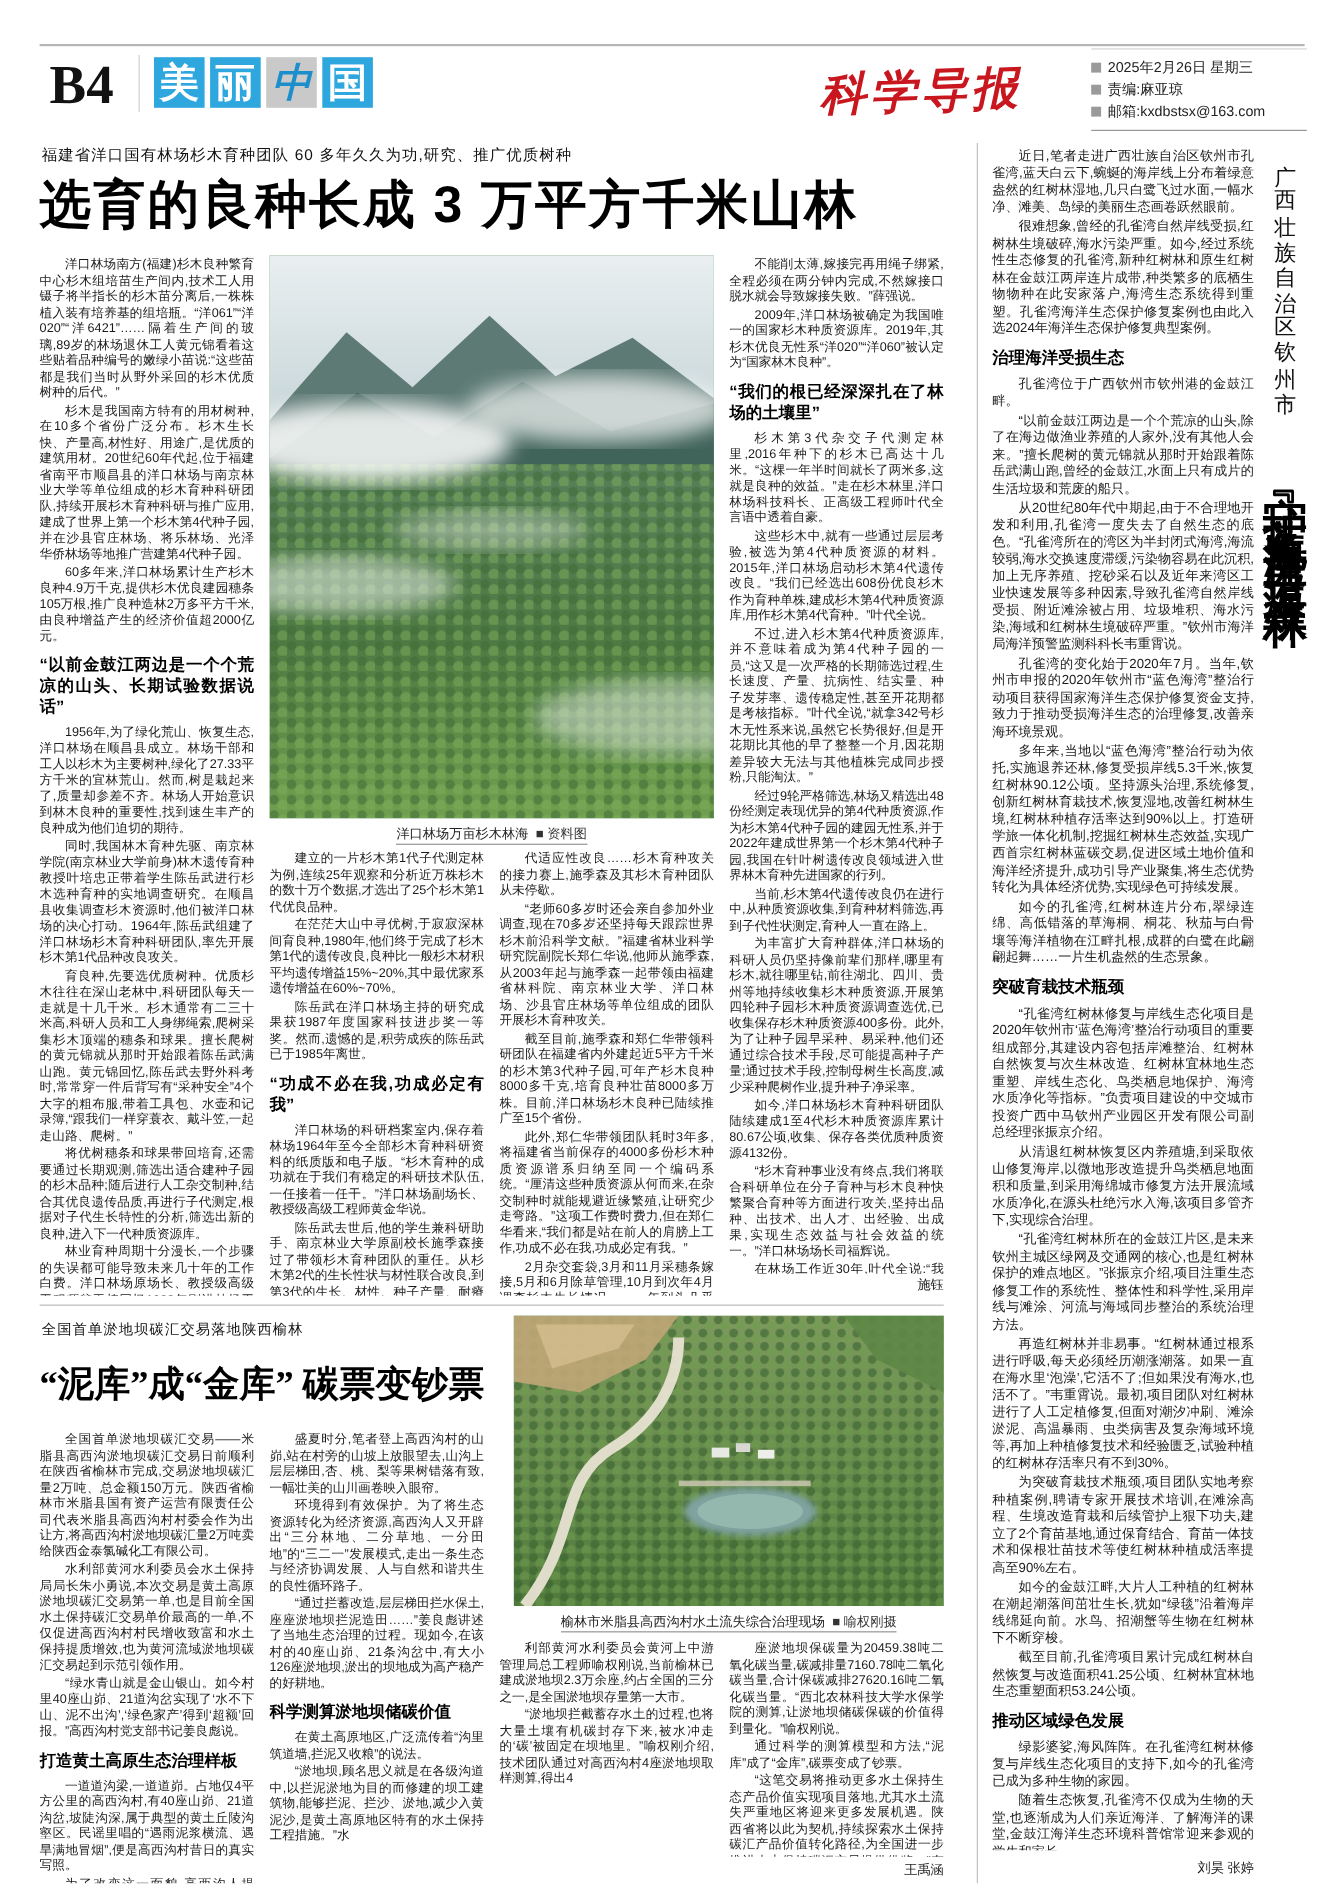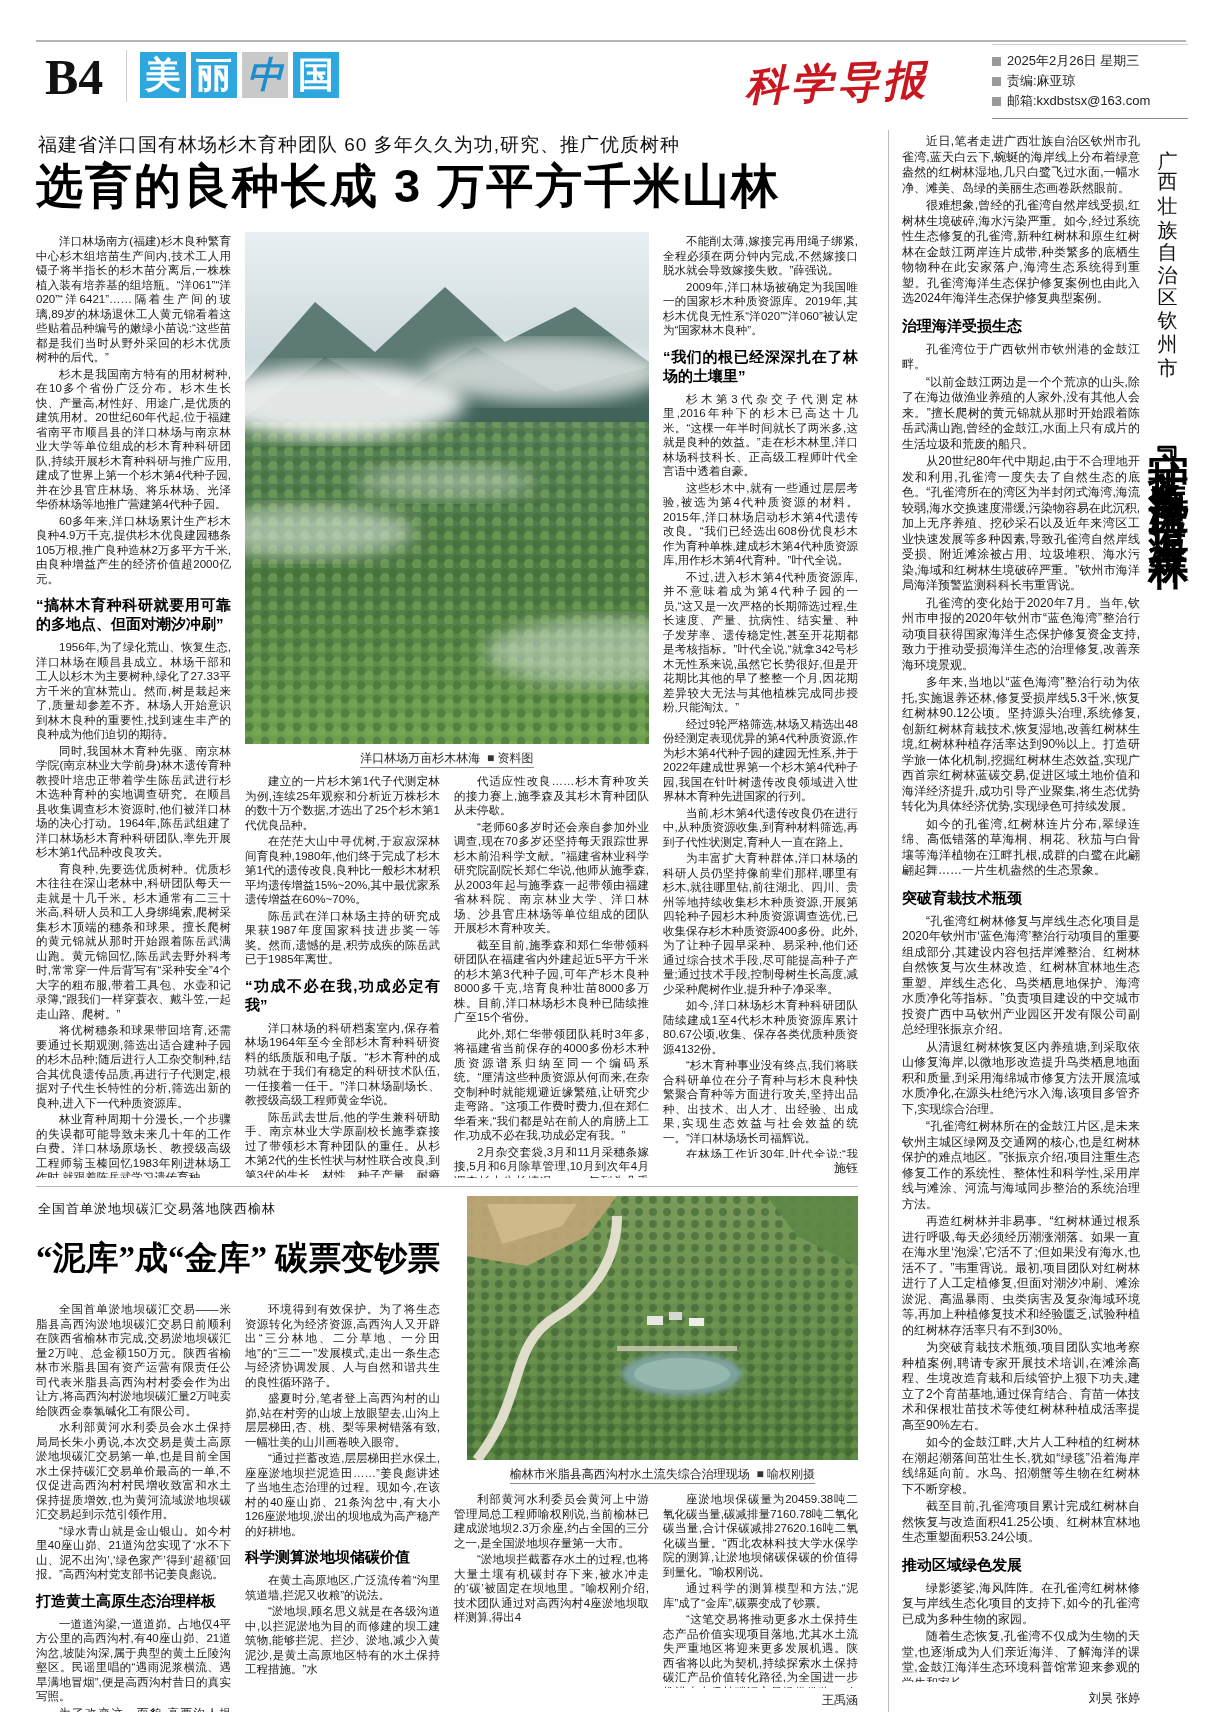--- a/index.html
+++ b/index.html
@@ -15,21 +15,21 @@
             font-size:36px;font-weight:900;line-height:1;}
   .logo-blue{background:#2ea7df;color:#ffffff;}
   .logo-gray{background:#c9c9c9;color:#1b8ecb;font-style:italic;font-family:"Liberation Serif",serif;}
   .masthead{font-family:"Liberation Serif", serif;font-weight:bold;font-style:italic;
             color:#c8171e;font-size:42px;transform:rotate(-2deg);letter-spacing:4px;}
   .issue-info{font-size:13px;color:#222;border-bottom:1px solid #8d8d8d;border-top:1px solid #cfcfcf;
               padding:5px 0 6px 0;width:196px;}
   .issue-info .row{display:flex;align-items:center;margin:2px 0;white-space:nowrap;}
   .sq{width:9px;height:9px;background:#9a9a9a;display:inline-block;margin-right:6px;flex:0 0 auto;}
   
-  .kicker{font-size:19px;color:#111;letter-spacing:1px;}
+  .kicker{font-size:14px;color:#111;letter-spacing:1px;}
   .headline-main{font-size:47px;font-weight:900;letter-spacing:2px;color:#000;line-height:1.1;white-space:nowrap;}
   .headline-bottom{font-family:"Liberation Serif", serif;font-size:33px;font-weight:900;color:#000;
                    letter-spacing:0px;white-space:nowrap;}
   .col{font-size:11.5px;line-height:14.5px;text-align:justify;overflow:hidden;color:#1a1a1a;}
   .col .para{margin:0 0 2px 0;text-indent:2em;}
   .col .col-subhead{font-size:15px;line-height:19px;font-weight:700;color:#000;
                     margin:9px 0 7px 0;text-indent:0;font-family:"Liberation Sans",sans-serif;}
   .sidebar-col{font-size:12px;line-height:15.5px;}
   .byline{text-align:right;font-size:12px;color:#1a1a1a;padding-right:6px;}
   .caption-row{font-size:12px;color:#222;text-align:center;}
@@ -112,21 +112,21 @@
   </svg>
 </div>
 <div class="abs caption-row" style="left:245px;top:750px;width:404px;">
   <span class="caption-underline"><span>洋口林场万亩杉木林海</span>&nbsp;&nbsp;<span class="credit">■ 资料图</span></span>
 </div>
 
 <div class="abs col" style="left:36px;top:234px;width:195px;height:944px;">
     <p class="para">洋口林场南方(福建)杉木良种繁育中心杉木组培苗生产间内,技术工人用镊子将半指长的杉木苗分离后,一株株植入装有培养基的组培瓶。“洋061”“洋020”“洋6421”……隔着生产间的玻璃,89岁的林场退休工人黄元锦看着这些贴着品种编号的嫩绿小苗说:“这些苗都是我们当时从野外采回的杉木优质树种的后代。”</p>
     <p class="para">杉木是我国南方特有的用材树种,在10多个省份广泛分布。杉木生长快、产量高,材性好、用途广,是优质的建筑用材。20世纪60年代起,位于福建省南平市顺昌县的洋口林场与南京林业大学等单位组成的杉木育种科研团队,持续开展杉木育种科研与推广应用,建成了世界上第一个杉木第4代种子园,并在沙县官庄林场、将乐林场、光泽华侨林场等地推广营建第4代种子园。</p>
     <p class="para">60多年来,洋口林场累计生产杉木良种4.9万千克,提供杉木优良建园穗条105万根,推广良种造林2万多平方千米,由良种增益产生的经济价值超2000亿元。</p>
-    <h3 class="col-subhead">“搞林木育种科研就要用可靠的多地点、但面对潮汐冲刷”</h3>
+    <h3 class="col-subhead">“以前金鼓江两边是一个个荒凉的山头、长期试验数据说话”</h3>
     <p class="para">1956年,为了绿化荒山、恢复生态,洋口林场在顺昌县成立。林场干部和工人以杉木为主要树种,绿化了27.33平方千米的宜林荒山。然而,树是栽起来了,质量却参差不齐。林场人开始意识到林木良种的重要性,找到速生丰产的良种成为他们迫切的期待。</p>
     <p class="para">同时,我国林木育种先驱、南京林学院(南京林业大学前身)林木遗传育种教授叶培忠正带着学生陈岳武进行杉木选种育种的实地调查研究。在顺昌县收集调查杉木资源时,他们被洋口林场的决心打动。1964年,陈岳武组建了洋口林场杉木育种科研团队,率先开展杉木第1代品种改良攻关。</p>
     <p class="para">育良种,先要选优质树种。优质杉木往往在深山老林中,科研团队每天一走就是十几千米。杉木通常有二三十米高,科研人员和工人身绑绳索,爬树采集杉木顶端的穗条和球果。擅长爬树的黄元锦就从那时开始跟着陈岳武满山跑。黄元锦回忆,陈岳武去野外科考时,常常穿一件后背写有“采种安全”4个大字的粗布服,带着工具包、水壶和记录簿,“跟我们一样穿蓑衣、戴斗笠,一起走山路、爬树。”</p>
     <p class="para">将优树穗条和球果带回培育,还需要通过长期观测,筛选出适合建种子园的杉木品种;随后进行人工杂交制种,结合其优良遗传品质,再进行子代测定,根据对子代生长特性的分析,筛选出新的良种,进入下一代种质资源库。</p>
     <p class="para">林业育种周期十分漫长,一个步骤的失误都可能导致未来几十年的工作白费。洋口林场原场长、教授级高级工程师翁玉榛回忆1983年刚进林场工作时,就跟着陈岳武学习遗传育种。</p>
   </div>
 <div class="abs col" style="left:245px;top:774px;width:195px;height:404px;">
     <p class="para">建立的一片杉木第1代子代测定林为例,连续25年观察和分析近万株杉木的数十万个数据,才选出了25个杉木第1代优良品种。</p>
     <p class="para">在茫茫大山中寻优树,于寂寂深林间育良种,1980年,他们终于完成了杉木第1代的遗传改良,良种比一般杉木材积平均遗传增益15%~20%,其中最优家系遗传增益在60%~70%。</p>
     <p class="para">陈岳武在洋口林场主持的研究成果获1987年度国家科技进步奖一等奖。然而,遗憾的是,积劳成疾的陈岳武已于1985年离世。</p>
@@ -227,22 +227,22 @@
 
 <div class="abs col" style="left:36px;top:1302px;width:195px;height:410px;">
     <p class="para">全国首单淤地坝碳汇交易——米脂县高西沟淤地坝碳汇交易日前顺利在陕西省榆林市完成,交易淤地坝碳汇量2万吨、总金额150万元。陕西省榆林市米脂县国有资产运营有限责任公司代表米脂县高西沟村村委会作为出让方,将高西沟村淤地坝碳汇量2万吨卖给陕西金泰氯碱化工有限公司。</p>
     <p class="para">水利部黄河水利委员会水土保持局局长朱小勇说,本次交易是黄土高原淤地坝碳汇交易第一单,也是目前全国水土保持碳汇交易单价最高的一单,不仅促进高西沟村村民增收致富和水土保持提质增效,也为黄河流域淤地坝碳汇交易起到示范引领作用。</p>
     <p class="para">“绿水青山就是金山银山。如今村里40座山峁、21道沟岔实现了‘水不下山、泥不出沟’,‘绿色家产’得到‘超额’回报。”高西沟村党支部书记姜良彪说。</p>
     <h3 class="col-subhead">打造黄土高原生态治理样板</h3>
     <p class="para">一道道沟梁,一道道峁。占地仅4平方公里的高西沟村,有40座山峁、21道沟岔,坡陡沟深,属于典型的黄土丘陵沟壑区。民谣里唱的“遇雨泥浆横流、遇旱满地冒烟”,便是高西沟村昔日的真实写照。</p>
     <p class="para">为了改变这一面貌,高西沟人提出“宜林则林、宜草则草、宜粮则粮”的“三三制”发展模式,全面治理坡、沟、坬,使当地生态</p>
   </div>
 <div class="abs col" style="left:245px;top:1302px;width:195px;height:410px;">
+    <p class="para">盛夏时分,笔者登上高西沟村的山峁,站在村旁的山坡上放眼望去,山沟上层层梯田,杏、桃、梨等果树错落有致,一幅壮美的山川画卷映入眼帘。</p>
     <p class="para">环境得到有效保护。为了将生态资源转化为经济资源,高西沟人又开辟出“三分林地、二分草地、一分田地”的“三二一”发展模式,走出一条生态与经济协调发展、人与自然和谐共生的良性循环路子。</p>
-    <p class="para">盛夏时分,笔者登上高西沟村的山峁,站在村旁的山坡上放眼望去,山沟上层层梯田,杏、桃、梨等果树错落有致,一幅壮美的山川画卷映入眼帘。</p>
     <p class="para">“通过拦蓄改造,层层梯田拦水保土,座座淤地坝拦泥造田……”姜良彪讲述了当地生态治理的过程。现如今,在该村的40座山峁、21条沟岔中,有大小126座淤地坝,淤出的坝地成为高产稳产的好耕地。</p>
     <h3 class="col-subhead">科学测算淤地坝储碳价值</h3>
     <p class="para">在黄土高原地区,广泛流传着“沟里筑道墙,拦泥又收粮”的说法。</p>
     <p class="para">“淤地坝,顾名思义就是在各级沟道中,以拦泥淤地为目的而修建的坝工建筑物,能够拦泥、拦沙、淤地,减少入黄泥沙,是黄土高原地区特有的水土保持工程措施。”水</p>
   </div>
 <div class="abs col" style="left:454px;top:1492px;width:195px;height:220px;">
     <p class="para">利部黄河水利委员会黄河上中游管理局总工程师喻权刚说,当前榆林已建成淤地坝2.3万余座,约占全国的三分之一,是全国淤地坝存量第一大市。</p>
     <p class="para">“淤地坝拦截蓄存水土的过程,也将大量土壤有机碳封存下来,被水冲走的‘碳’被固定在坝地里。”喻权刚介绍,技术团队通过对高西沟村4座淤地坝取样测算,得出4</p>
   </div>
 <div class="abs col" style="left:663px;top:1492px;width:195px;height:196px;">

